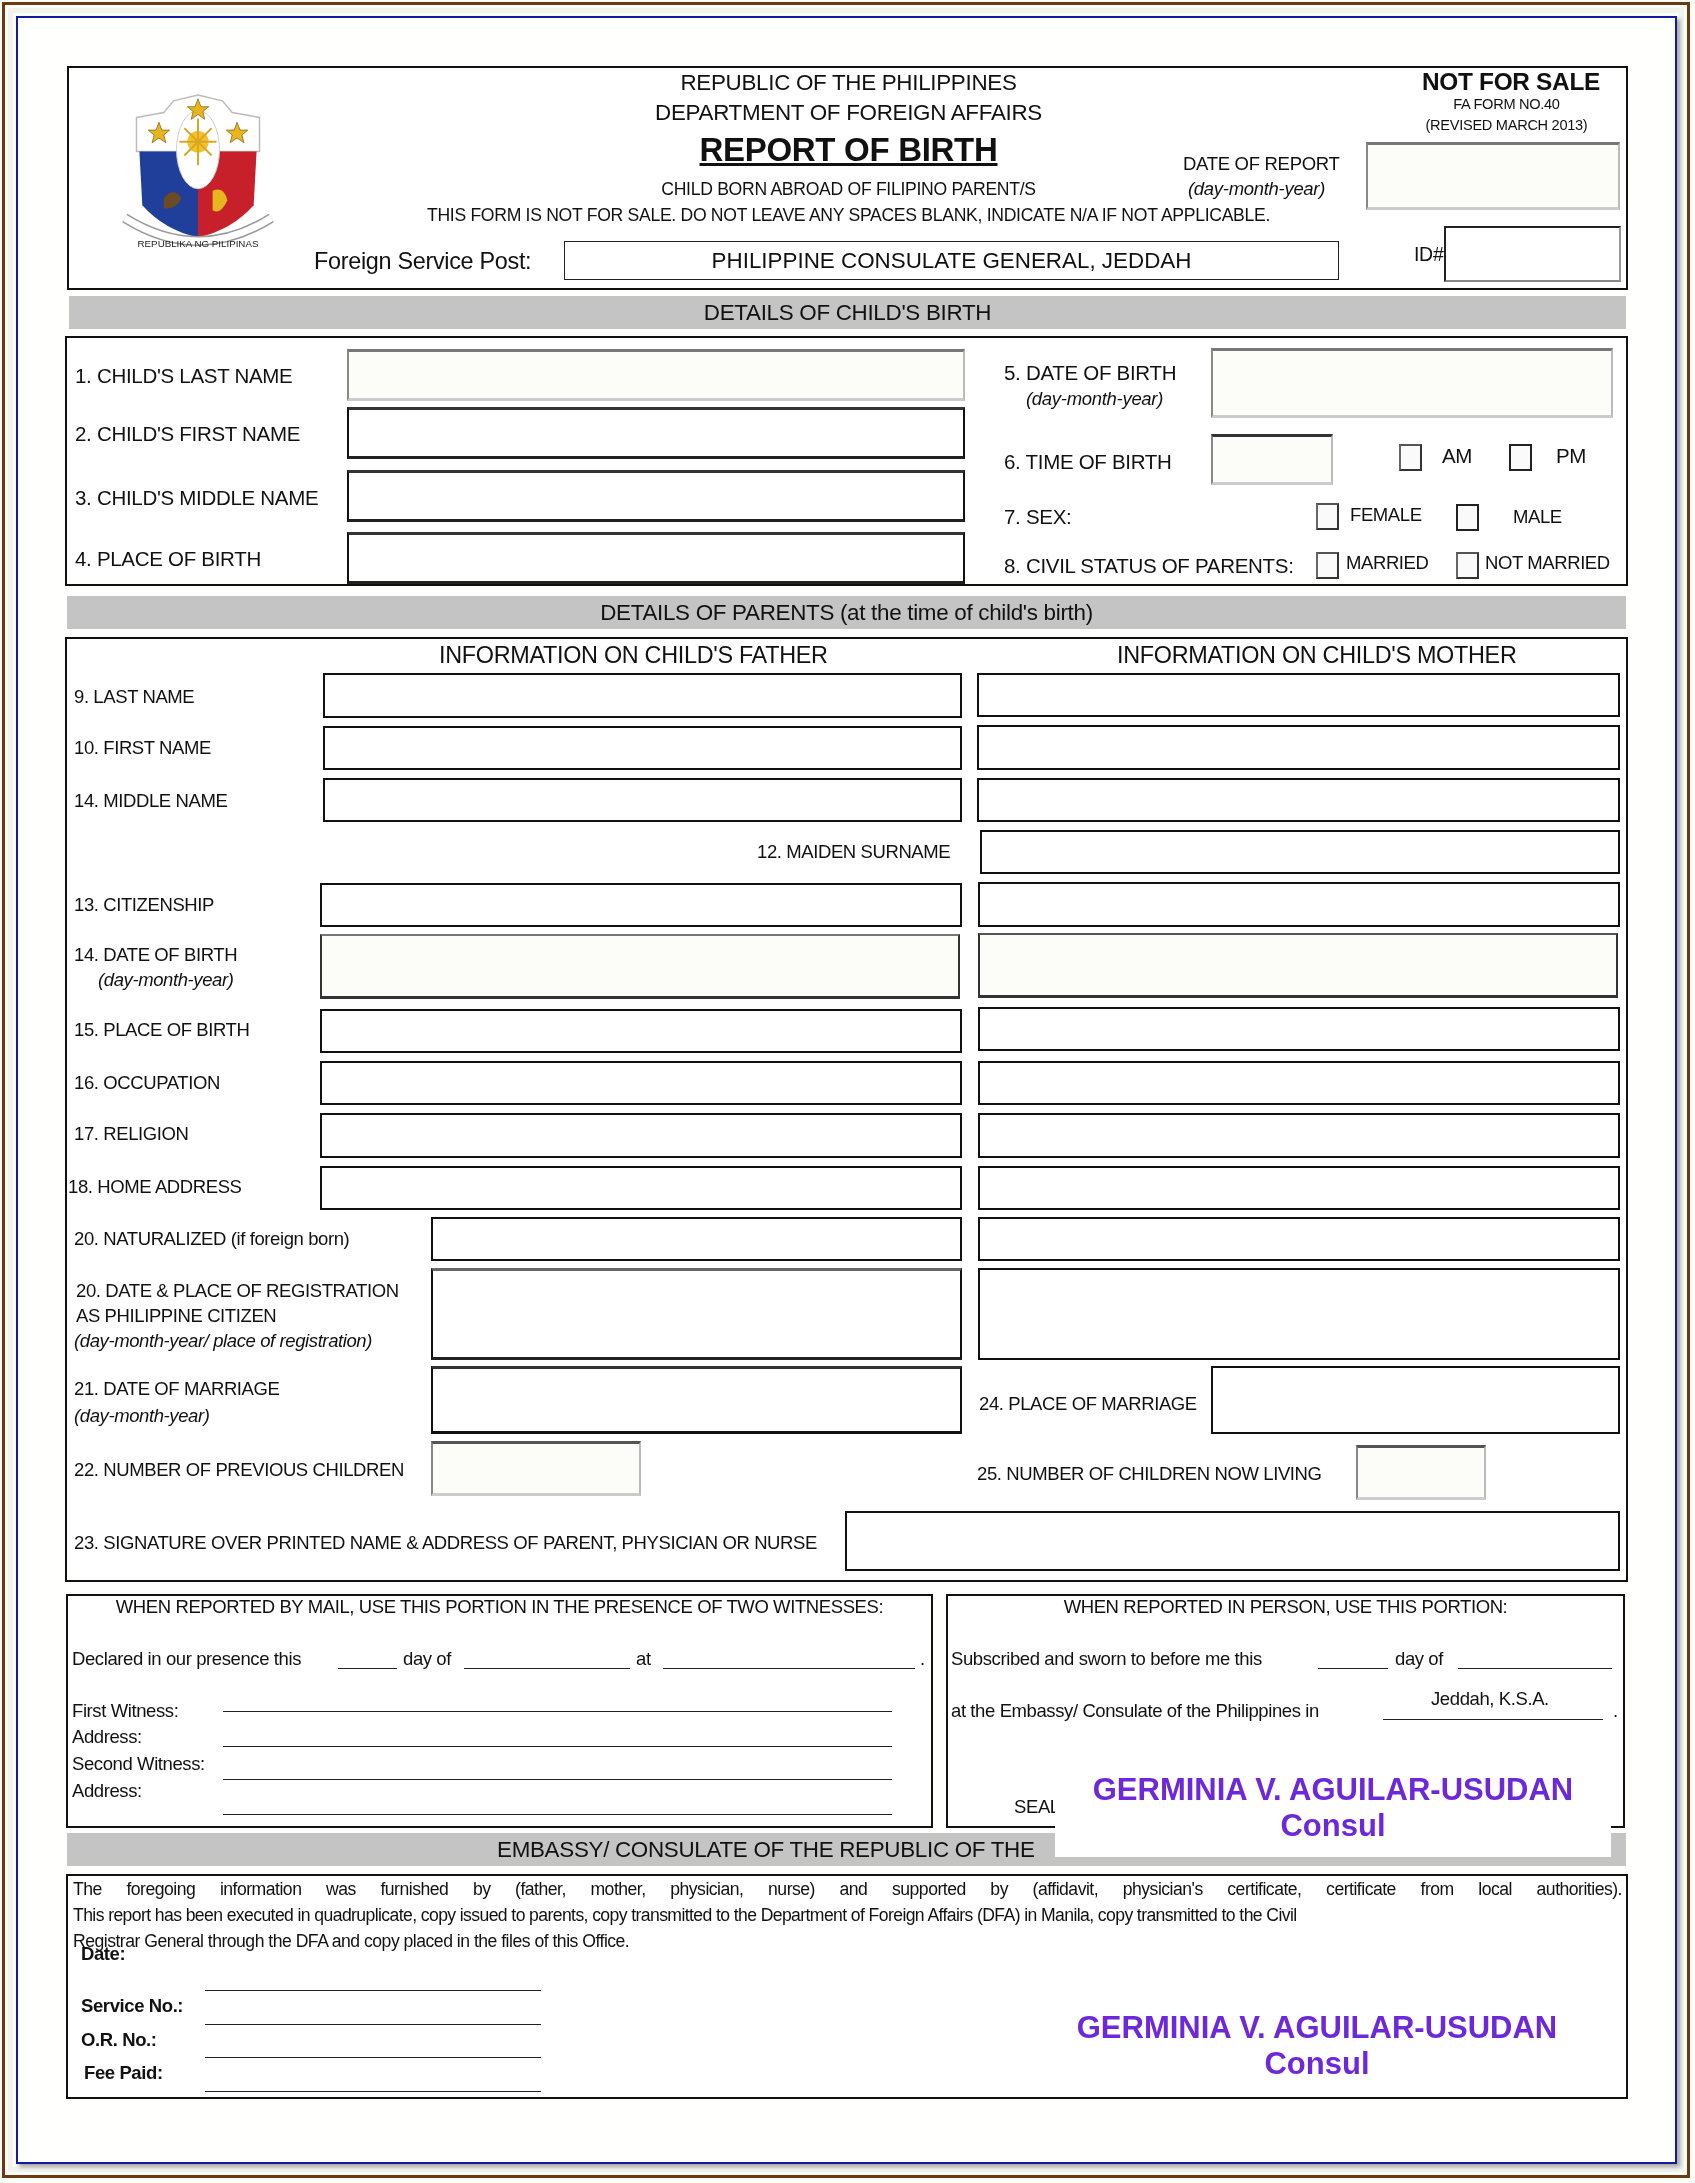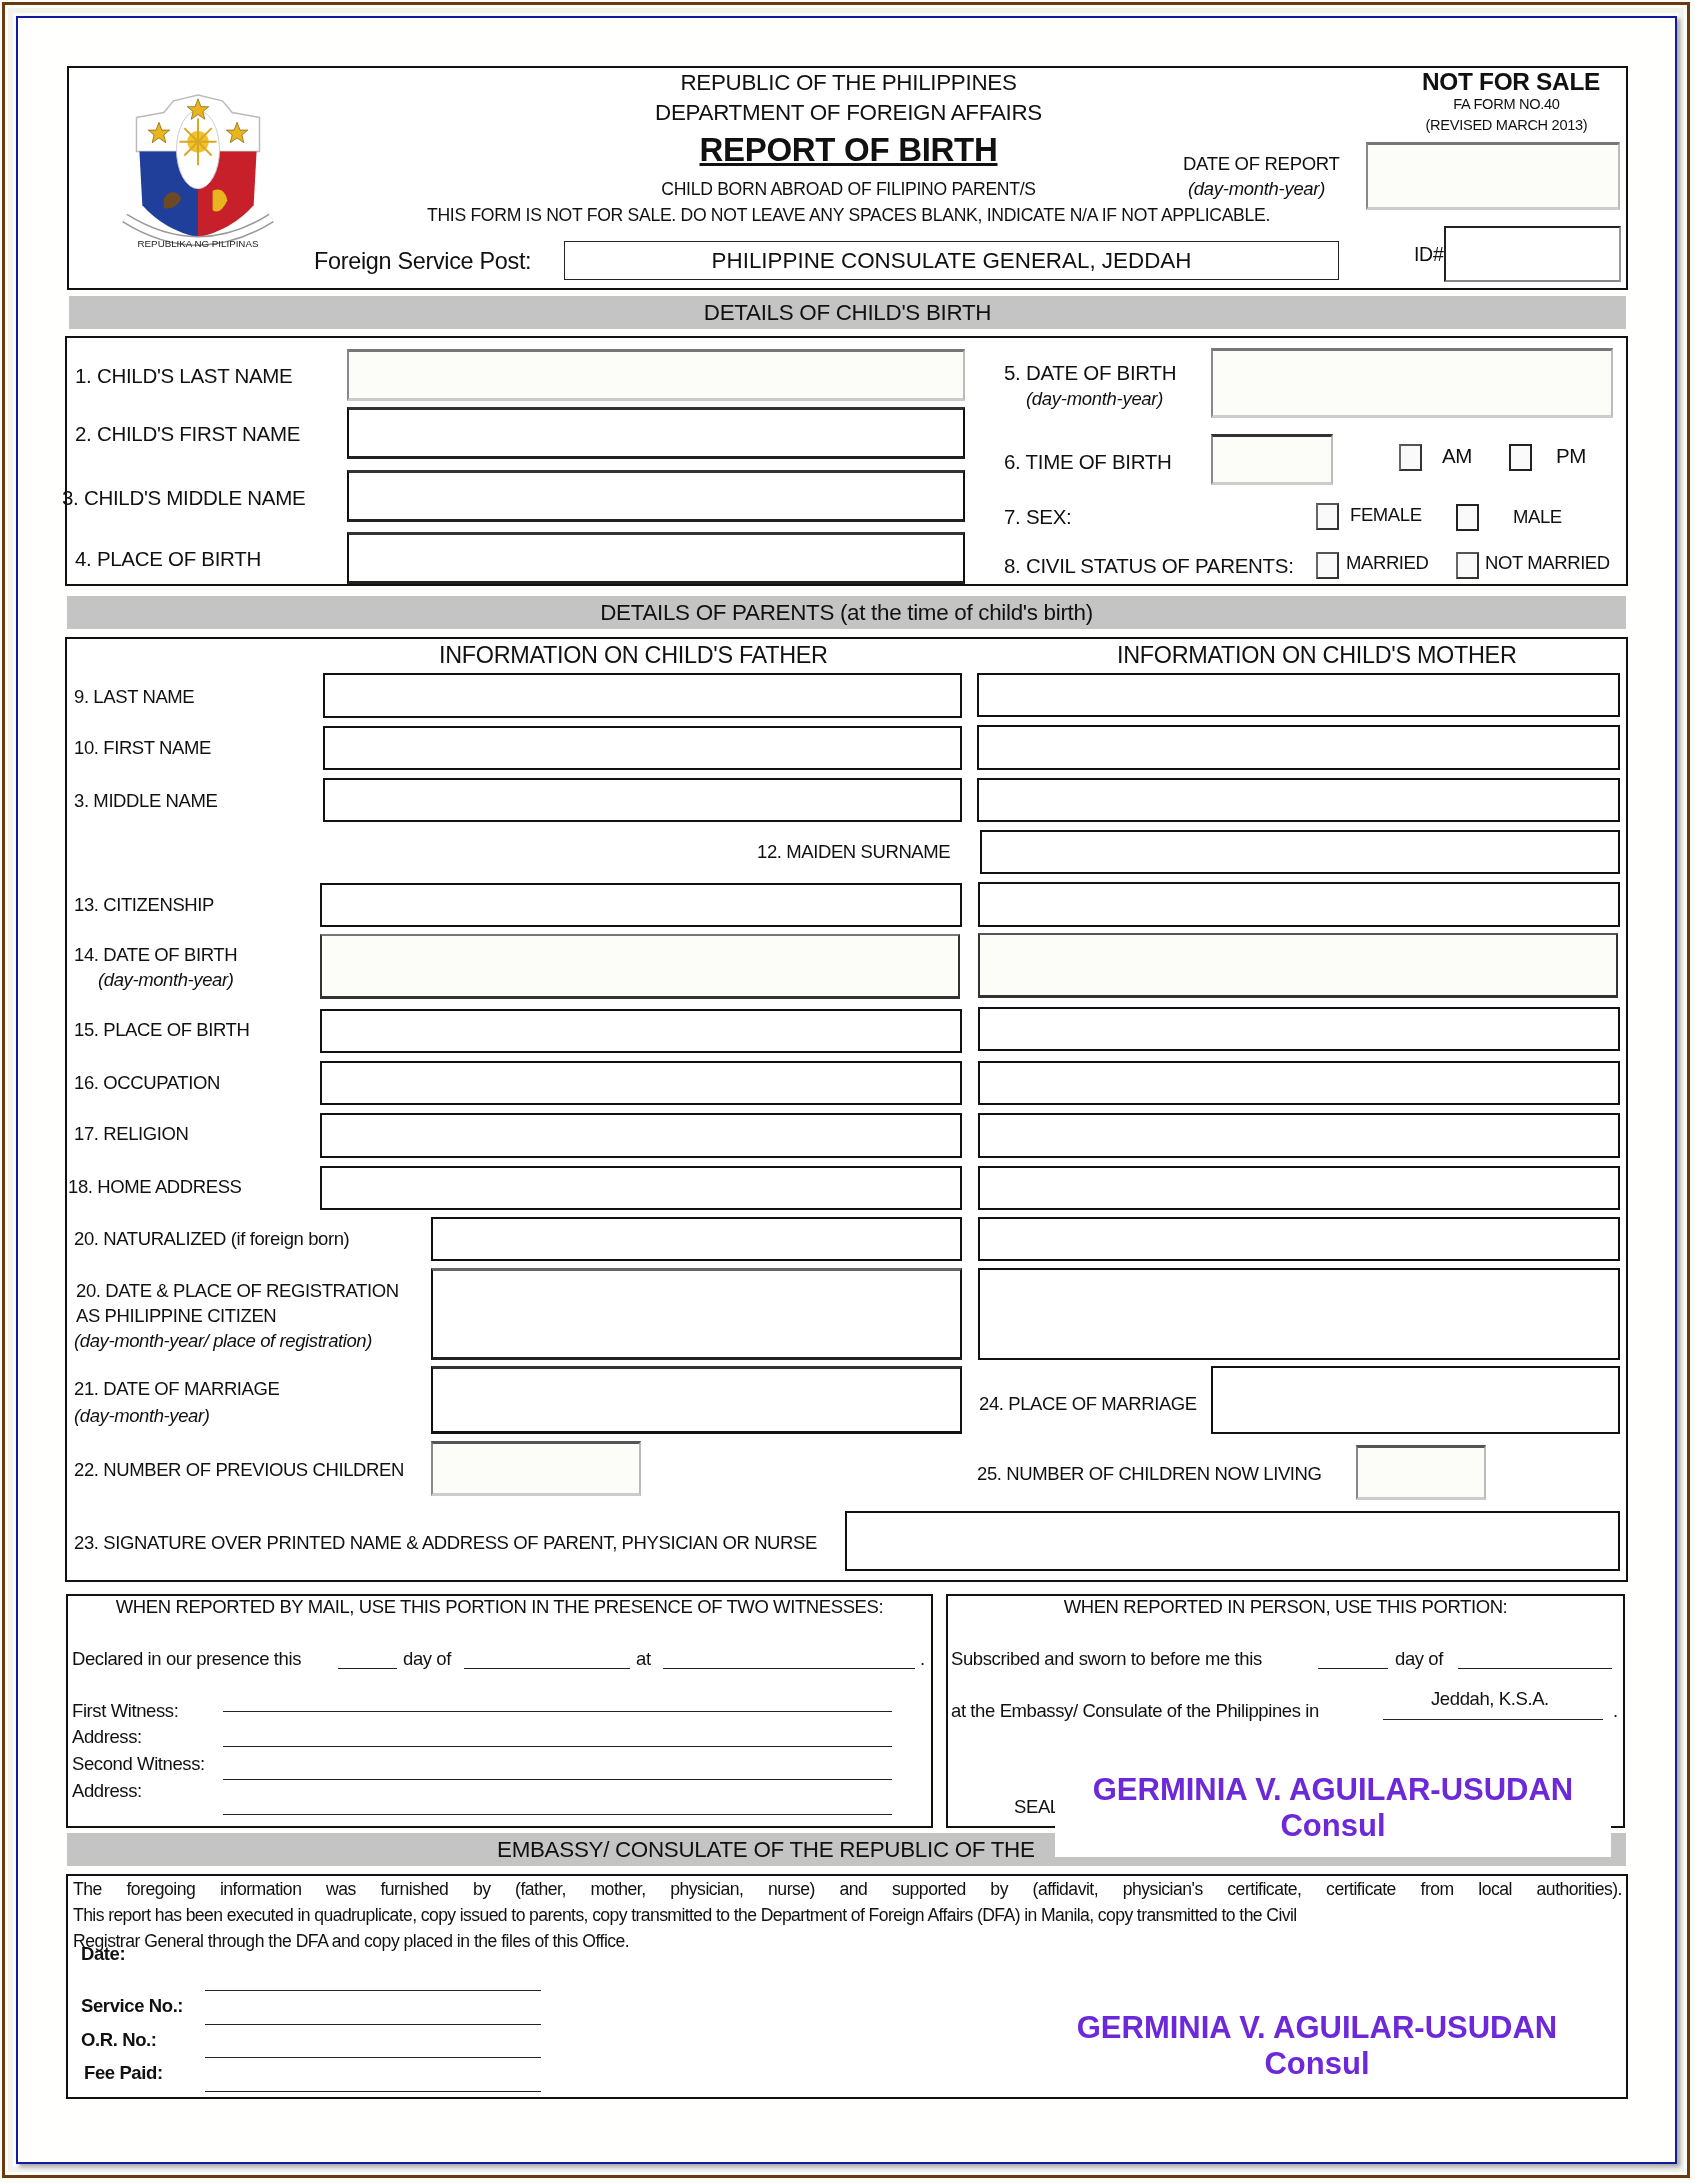--- a/index.html
+++ b/index.html
@@ -103,21 +103,21 @@
 
 <div class="band" style="left:69px;top:296px;width:1557px;">DETAILS OF CHILD'S BIRTH</div>
 <div class="box" style="left:65px;top:336px;width:1563px;height:250px;border-width:2.9px;"></div>
 
 <div class="lbl" style="left:75px;top:364px;">1. CHILD'S LAST NAME</div>
 <div class="field bevel" style="left:347px;top:349px;width:618px;height:52px;"></div>
 
 <div class="lbl" style="left:75px;top:422px;">2. CHILD'S FIRST NAME</div>
 <div class="field thick" style="left:347px;top:407px;width:618px;height:52px;"></div>
 
-<div class="lbl" style="left:62px;top:486px;">3. CHILD'S MIDDLE NAME</div>
+<div class="lbl" style="left:75px;top:486px;">3. CHILD'S MIDDLE NAME</div>
 <div class="field thick" style="left:347px;top:470px;width:618px;height:52px;"></div>
 
 <div class="lbl" style="left:75px;top:547px;">4. PLACE OF BIRTH</div>
 <div class="field thick" style="left:347px;top:532px;width:618px;height:52px;"></div>
 
 <div class="lbl" style="left:1004px;top:361px;">5. DATE OF BIRTH</div>
 <div class="lbl ital" style="left:1026px;top:388px;font-size:18.5px;">(day-month-year)</div>
 <div class="field bevel" style="left:1211px;top:348px;width:402px;height:70px;"></div>
 
 <div class="lbl" style="left:1004px;top:450px;">6. TIME OF BIRTH</div>
@@ -146,21 +146,21 @@
 <div class="lbl" style="left:1117px;top:642px;font-size:23.4px;">INFORMATION ON CHILD'S MOTHER</div>
 
 <div class="lbl-sm" style="left:74px;top:686px;">9. LAST NAME</div>
 <div class="field" style="left:323px;top:673px;width:639px;height:45px;"></div>
 <div class="field" style="left:977px;top:673px;width:643px;height:44px;"></div>
 
 <div class="lbl-sm" style="left:74px;top:737px;">10. FIRST NAME</div>
 <div class="field" style="left:323px;top:726px;width:639px;height:44px;"></div>
 <div class="field" style="left:977px;top:725px;width:643px;height:45px;"></div>
 
-<div class="lbl-sm" style="left:74px;top:790px;">3. MIDDLE NAME</div>
+<div class="lbl-sm" style="left:74px;top:790px;">14. MIDDLE NAME</div>
 <div class="field" style="left:323px;top:778px;width:639px;height:44px;"></div>
 <div class="field" style="left:977px;top:778px;width:643px;height:44px;"></div>
 
 <div class="lbl-sm" style="left:757px;top:841px;">12. MAIDEN SURNAME</div>
 <div class="field" style="left:980px;top:830px;width:640px;height:44px;"></div>
 
 <div class="lbl-sm" style="left:74px;top:894px;">13. CITIZENSHIP</div>
 <div class="field" style="left:320px;top:883px;width:642px;height:44px;"></div>
 <div class="field" style="left:978px;top:882px;width:642px;height:45px;"></div>
 

